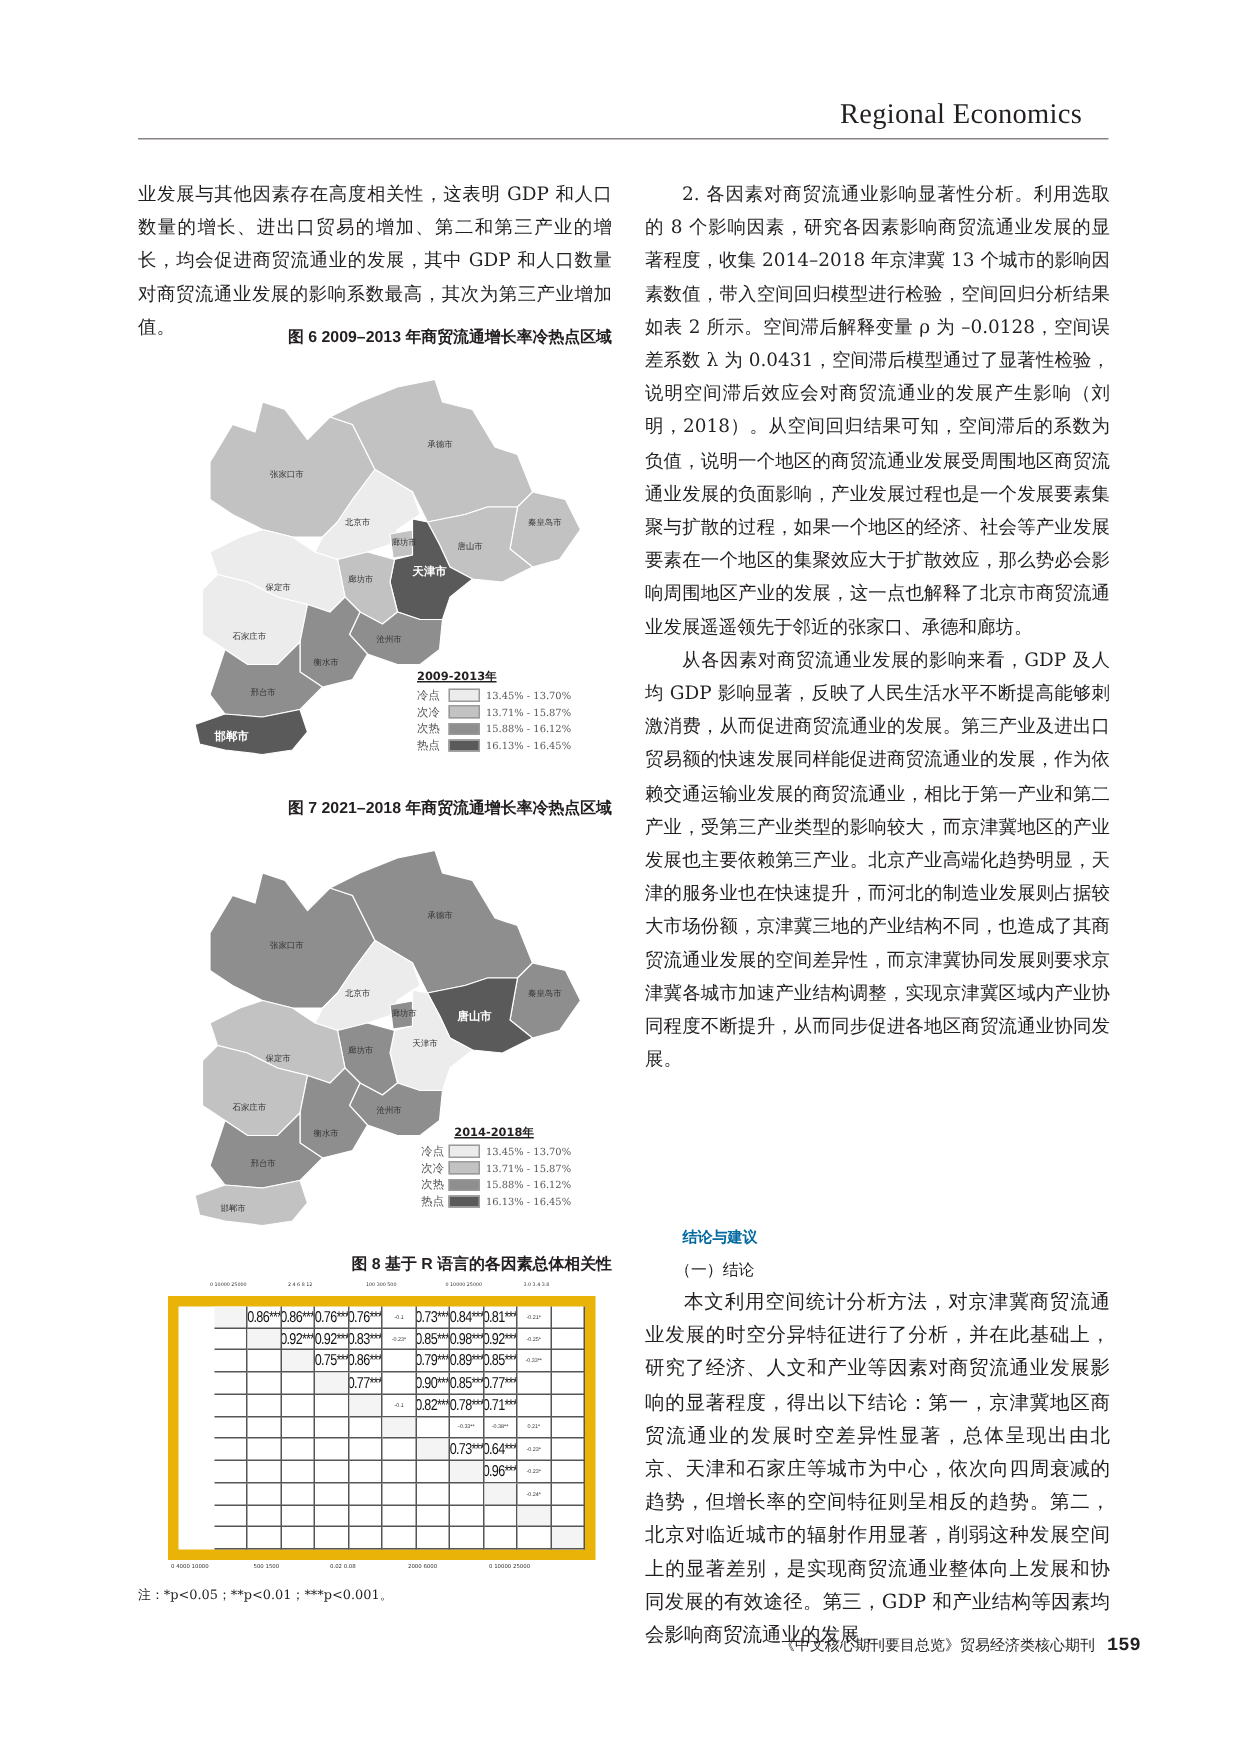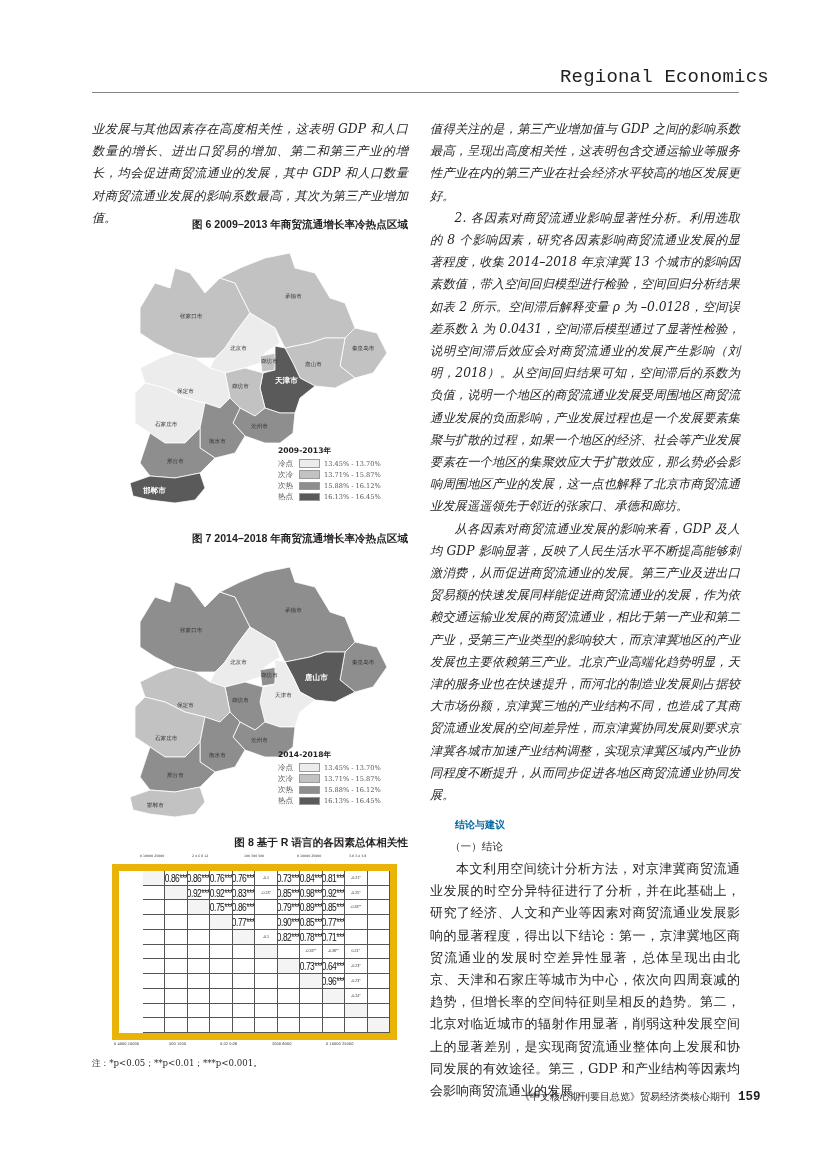--- a/index.html
+++ b/index.html
@@ -1,36 +1,36 @@
 <!DOCTYPE html>
 <html><head>
 <meta charset="utf-8">
 <style>
   * { box-sizing: border-box; margin: 0; padding: 0; }
   html, body { width: 827px; height: 1160px; background: #ffffff; }
   body { position: relative; font-family: "DejaVu Serif", "Liberation Serif", serif; color: #231f20; overflow: hidden; }
 
-  .header-title { position: absolute; left: 560px; top: 66px; font-family: Liberation Mono, monospace; font-size: 19px; color: #231f20; letter-spacing: 0.2px; }
+  .header-title { position: absolute; left: 560px; top: 66px; font-family: Liberation Serif, serif; font-size: 19px; color: #231f20; letter-spacing: 0.2px; }
   .header-rule { position: absolute; left: 92px; top: 92px; width: 647px; height: 1px; background: #8a8482; }
 
   .col { position: absolute; font-size: 12.3px; line-height: 22.2px; text-align: justify; }
   .col-left { left: 92px; width: 316px; top: 118px; }
   .col-right { left: 430px; width: 310px; top: 118px; }
-  .col p { margin: 0; font-style: italic; }
+  .col p { margin: 0; }
   .col p.indent { text-indent: 2em; }
 
   .fig-caption { position: absolute; font-family: "Liberation Sans", "DejaVu Sans", sans-serif; font-size: 10.6px; color: #231f20; text-align: right; width: 316px; left: 92px; font-weight: bold; }
 
   .map { position: absolute; left: 115px; width: 290px; height: 270px; }
   .map svg { width: 100%; height: 100%; }
   .map-label { font-family: "DejaVu Sans", sans-serif; font-size: 5.6px; fill: #333; }
   .map-label-big { font-family: "DejaVu Sans", sans-serif; font-size: 7.6px; fill: #ffffff; font-weight: bold; }
 
   .legend { position: absolute; font-family: "DejaVu Sans", sans-serif; }
-  .legend-title { font-size: 7.6px; font-weight: bold; color: #231f20; margin-bottom: 2px; }
+  .legend-title { font-size: 7.6px; font-weight: bold; color: #231f20; margin-bottom: 2px; text-decoration: underline; }
   .legend-row { display: flex; align-items: center; height: 11.2px; }
   .legend-key { font-family: "DejaVu Serif", serif; font-size: 7.6px; color: #555; width: 21px; }
   .legend-swatch { width: 21px; height: 8.6px; border: 1px solid #9a9a9a; margin-right: 4px; }
   .legend-range { font-family: "DejaVu Serif", serif; font-size: 6.6px; color: #555; }
 
   .corr { position: absolute; left: 112px; top: 864px; width: 285px; height: 186px; }
   .corr-ticks-top { position: absolute; left: 0; top: -10px; width: 100%; height: 10px; font-family: "DejaVu Sans", sans-serif; font-size: 3.2px; color: #333; }
   .corr-grid { position: absolute; left: 0; top: 0; width: 285px; height: 176px; display: grid; grid-template-columns: repeat(11, 1fr); grid-template-rows: repeat(11, 1fr); border: 7px solid #eab308; padding-left: 24px; }
   .corr-cell { border-right: 0.5px solid #555; border-bottom: 0.5px solid #555; position: relative; overflow: hidden; font-family: "Liberation Sans", "DejaVu Sans", sans-serif; display: flex; align-items: center; justify-content: center; }
   .corr-val { font-size: 10.5px; color: #111; letter-spacing: -0.6px; transform: scaleX(0.8); }
@@ -122,21 +122,21 @@
     <span class="legend-swatch" style="background:#8e8e8e"></span>
     <span class="legend-range">15.88% - 16.12%</span>
   </div>
   <div class="legend-row">
     <span class="legend-key">热点</span>
     <span class="legend-swatch" style="background:#5a5a5a"></span>
     <span class="legend-range">16.13% - 16.45%</span>
   </div>
 </div>
 
-<div class="fig-caption" style="top:532px;">图 7  2014–2018 年商贸流通增长率冷热点区域</div>
+<div class="fig-caption" style="top:532px;">图 7  2021–2018 年商贸流通增长率冷热点区域</div>
 <div class="map" style="top:552px;">
   <svg viewBox="0 0 290 270" xmlns="http://www.w3.org/2000/svg">
     <g stroke="#ffffff" stroke-width="0.8">
       <path d="M25,70 L40,45 L55,50 L60,30 L75,35 L90,55 L105,40 L120,45 L135,75 L120,95 L110,110 L100,120 L80,120 L60,115 L40,105 L25,95 Z" fill="#8e8e8e"></path>
       <path d="M105,40 L125,30 L150,20 L175,15 L180,30 L200,35 L215,60 L230,65 L240,90 L230,100 L210,100 L195,105 L170,110 L160,90 L140,78 L135,75 L120,45 Z" fill="#8e8e8e"></path>
       <path d="M230,100 L240,90 L262,95 L272,115 L258,135 L240,140 L225,128 Z" fill="#8e8e8e"></path>
       <path d="M110,110 L120,95 L135,75 L140,78 L160,90 L165,105 L150,115 L145,125 L130,130 L110,135 L95,130 L100,120 Z" fill="#ececec"></path>
       <path d="M145,118 L162,115 L160,132 L147,134 Z" fill="#8e8e8e"></path>
       <path d="M170,110 L195,105 L210,100 L230,100 L225,128 L240,140 L220,150 L200,148 L185,140 L178,125 Z" fill="#5a5a5a"></path>
       <path d="M160,108 L170,110 L178,125 L185,140 L200,148 L185,160 L180,175 L165,175 L150,170 L145,150 L148,135 L160,132 Z" fill="#ececec"></path>
@@ -157,21 +157,21 @@
     <text x="117" y="150" class="map-label">廊坊市</text>
     <text x="160" y="145" class="map-label">天津市</text>
     <text x="62" y="155" class="map-label">保定市</text>
     <text x="136" y="190" class="map-label">沧州市</text>
     <text x="40" y="188" class="map-label">石家庄市</text>
     <text x="94" y="205" class="map-label">衡水市</text>
     <text x="52" y="225" class="map-label">邢台市</text>
     <text x="32" y="255" class="map-label">邯郸市</text>
   </svg>
 </div>
-<div class="legend" style="left:278px; top:750px;">
+<div class="legend" style="left:278px; top:750px;text-align:center;">
   <div class="legend-title">2014-2018年</div>
   <div class="legend-row">
     <span class="legend-key">冷点</span>
     <span class="legend-swatch" style="background:#ececec"></span>
     <span class="legend-range">13.45% - 13.70%</span>
   </div>
   <div class="legend-row">
     <span class="legend-key">次冷</span>
     <span class="legend-swatch" style="background:#c2c2c2"></span>
     <span class="legend-range">13.71% - 15.87%</span>
@@ -425,21 +425,20 @@
     <span style="position:absolute;left:2px;">0  4000  10000</span>
     <span style="position:absolute;left:57px;">500  1500</span>
     <span style="position:absolute;left:108px;">0.02  0.08</span>
     <span style="position:absolute;left:160px;">2000  6000</span>
     <span style="position:absolute;left:214px;">0  10000  25000</span>
   </div>
 </div>
 <div class="corr-note">注：*p&lt;0.05；**p&lt;0.01；***p&lt;0.001。</div>
 
 <div class="col col-right">
-  <p>值得关注的是，第三产业增加值与 GDP 之间的影响系数最高，呈现出高度相关性，这表明包含交通运输业等服务性产业在内的第三产业在社会经济水平较高的地区发展更好。</p>
   <p class="indent">2. 各因素对商贸流通业影响显著性分析。利用选取的 8 个影响因素，研究各因素影响商贸流通业发展的显著程度，收集 2014–2018 年京津冀 13 个城市的影响因素数值，带入空间回归模型进行检验，空间回归分析结果如表 2 所示。空间滞后解释变量 ρ 为 –0.0128，空间误差系数 λ 为 0.0431，空间滞后模型通过了显著性检验，说明空间滞后效应会对商贸流通业的发展产生影响（刘明，2018）。从空间回归结果可知，空间滞后的系数为负值，说明一个地区的商贸流通业发展受周围地区商贸流通业发展的负面影响，产业发展过程也是一个发展要素集聚与扩散的过程，如果一个地区的经济、社会等产业发展要素在一个地区的集聚效应大于扩散效应，那么势必会影响周围地区产业的发展，这一点也解释了北京市商贸流通业发展遥遥领先于邻近的张家口、承德和廊坊。</p>
   <p class="indent">从各因素对商贸流通业发展的影响来看，GDP 及人均 GDP 影响显著，反映了人民生活水平不断提高能够刺激消费，从而促进商贸流通业的发展。第三产业及进出口贸易额的快速发展同样能促进商贸流通业的发展，作为依赖交通运输业发展的商贸流通业，相比于第一产业和第二产业，受第三产业类型的影响较大，而京津冀地区的产业发展也主要依赖第三产业。北京产业高端化趋势明显，天津的服务业也在快速提升，而河北的制造业发展则占据较大市场份额，京津冀三地的产业结构不同，也造成了其商贸流通业发展的空间差异性，而京津冀协同发展则要求京津冀各城市加速产业结构调整，实现京津冀区域内产业协同程度不断提升，从而同步促进各地区商贸流通业协同发展。</p>
 </div>
 
 <div class="section-heading">结论与建议</div>
 <div class="subsection">（一）结论</div>
 <div class="conclusion">
   <p class="indent">本文利用空间统计分析方法，对京津冀商贸流通业发展的时空分异特征进行了分析，并在此基础上，研究了经济、人文和产业等因素对商贸流通业发展影响的显著程度，得出以下结论：第一，京津冀地区商贸流通业的发展时空差异性显著，总体呈现出由北京、天津和石家庄等城市为中心，依次向四周衰减的趋势，但增长率的空间特征则呈相反的趋势。第二，北京对临近城市的辐射作用显著，削弱这种发展空间上的显著差别，是实现商贸流通业整体向上发展和协同发展的有效途径。第三，GDP 和产业结构等因素均会影响商贸流通业的发展，</p>
 </div>
 

